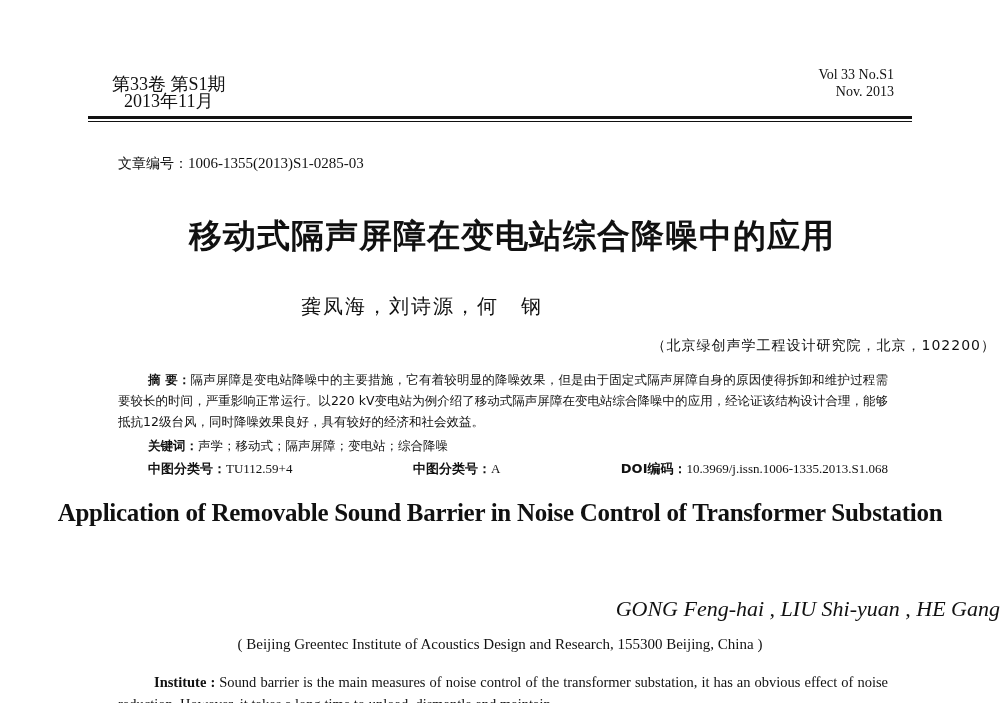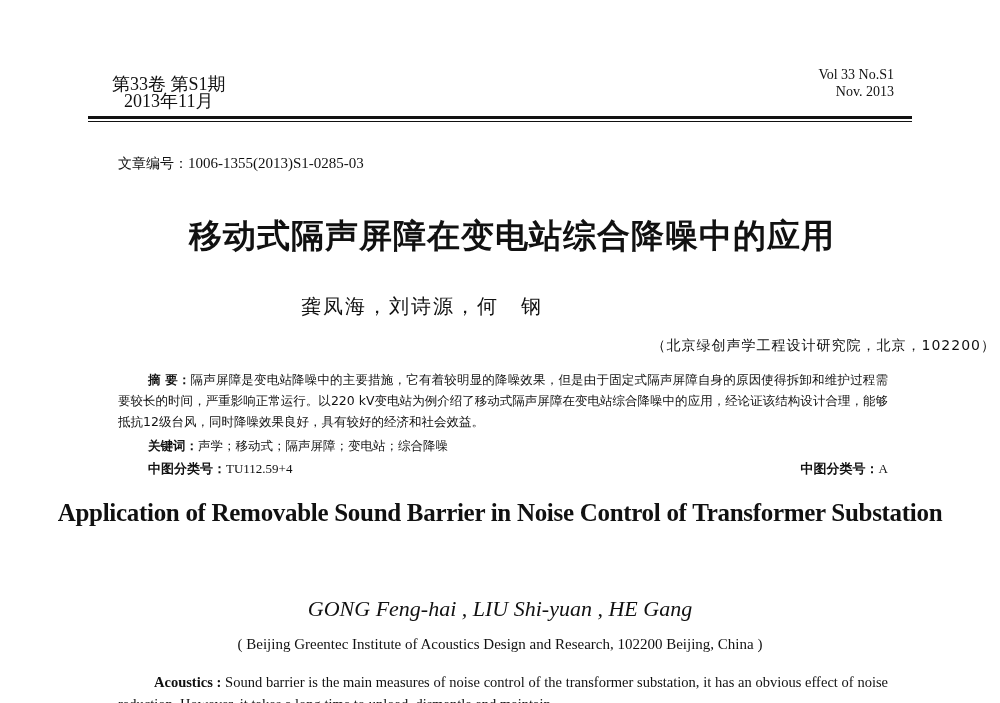--- a/index.html
+++ b/index.html
@@ -25,21 +25,21 @@
     .affil-cn { left: 0; width: 996px; top: 337px; text-align: right;
       font-family: "DejaVu Sans", sans-serif; font-size: 14px; letter-spacing: 1px; }
     .abstract-cn { left: 118px; width: 770px; top: 369px; font-family: "DejaVu Sans", sans-serif;
       font-size: 12.5px; line-height: 21px; text-align: justify; }
     .abstract-cn .lead { font-weight: bold; padding-left: 30px; margin-top: 48px; }
     .kw { left: 148px; top: 438px; font-family: "DejaVu Sans", sans-serif; font-size: 12.5px; }
     .kw .lbl, .meta .lbl { font-weight: bold; }
     .meta { left: 148px; width: 740px; top: 460px; font-size: 13px; display: flex; justify-content: space-between; }
     .meta span.cn { font-family: "DejaVu Sans", sans-serif; }
     .title-en { left: 0; width: 1000px; top: 496px; text-align: center; font-size: 25px; line-height: 34px; font-weight: bold; letter-spacing: -0.3px; }
-    .authors-en { left: 0; width: 1000px; top: 596px; text-align: center; font-size: 22px; font-style: italic; }
+    .authors-en { left: 0; width: 1000px; top: 596px; text-align: right; font-size: 22px; font-style: italic; }
     .affil-en { left: 0; width: 1000px; top: 636px; text-align: center; font-size: 15px; }
     .abstract-en { left: 118px; width: 770px; top: 671px; font-size: 14.5px; line-height: 22px; text-align: justify; }
     .abstract-en .lbl { font-weight: bold; padding-left: 36px; }
   </style>
 </head>
 <body>
 
 <div class="abs hdr-left">
   <div>第33卷 第S1期</div>
   <div>2013年11月</div>
@@ -70,23 +70,24 @@
   <span class="lead">摘  要：</span><span>隔声屏障是变电站降噪中的主要措施，它有着较明显的降噪效果，但是由于固定式隔声屏障自身的原因使得拆卸和维护过程需要较长的时间，严重影响正常运行。以220 kV变电站为例介绍了移动式隔声屏障在变电站综合降噪中的应用，经论证该结构设计合理，能够抵抗12级台风，同时降噪效果良好，具有较好的经济和社会效益。</span>
 </div>
 
 <div class="abs kw">
   <span class="lbl">关键词：</span><span>声学；移动式；隔声屏障；变电站；综合降噪</span>
 </div>
 
 <div class="abs meta">
   <span><span class="lbl cn">中图分类号：</span><span>TU112.59+4</span></span>
   <span><span class="lbl cn">中图分类号：</span><span>A</span></span>
+  <span><span class="lbl cn">DOI编码：</span><span>10.3969/j.issn.1006-1335.2013.S1.068</span></span>
 </div>
 
 <div class="abs title-en">Application of Removable Sound Barrier in Noise Control of Transformer Substation</div>
 
 <div class="abs authors-en">GONG Feng-hai , LIU Shi-yuan , HE   Gang</div>
 
-<div class="abs affil-en">( Beijing Greentec Institute of Acoustics Design and Research,  102200  Beijing,  China )</div>
+<div class="abs affil-en">( Beijing Greentec Institute of Acoustics Design and Research,  155300  Beijing,  China )</div>
 
 <div class="abs abstract-en">
-  <span class="lbl">Acoustics :</span> <span>Sound barrier is the main measures of noise control of the transformer substation, it has an obvious effect of noise reduction. However, it takes a long time to unload, dismantle and maintain...</span>
+  <span class="lbl">Institute :</span> <span>Sound barrier is the main measures of noise control of the transformer substation, it has an obvious effect of noise reduction. However, it takes a long time to unload, dismantle and maintain...</span>
 </div>
 
 </body></html>

